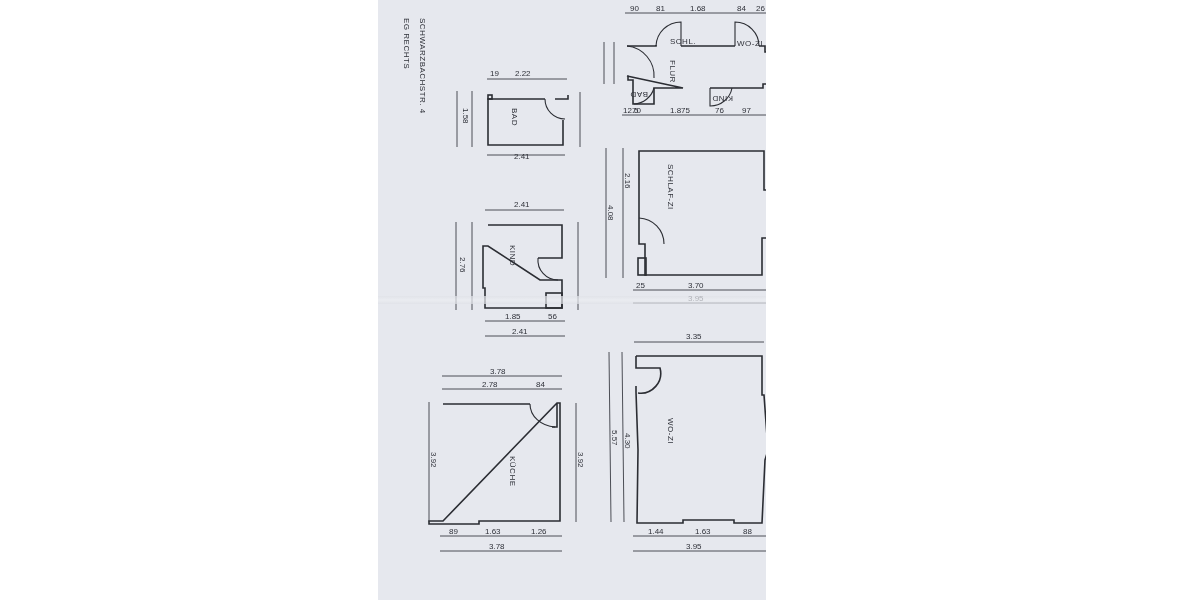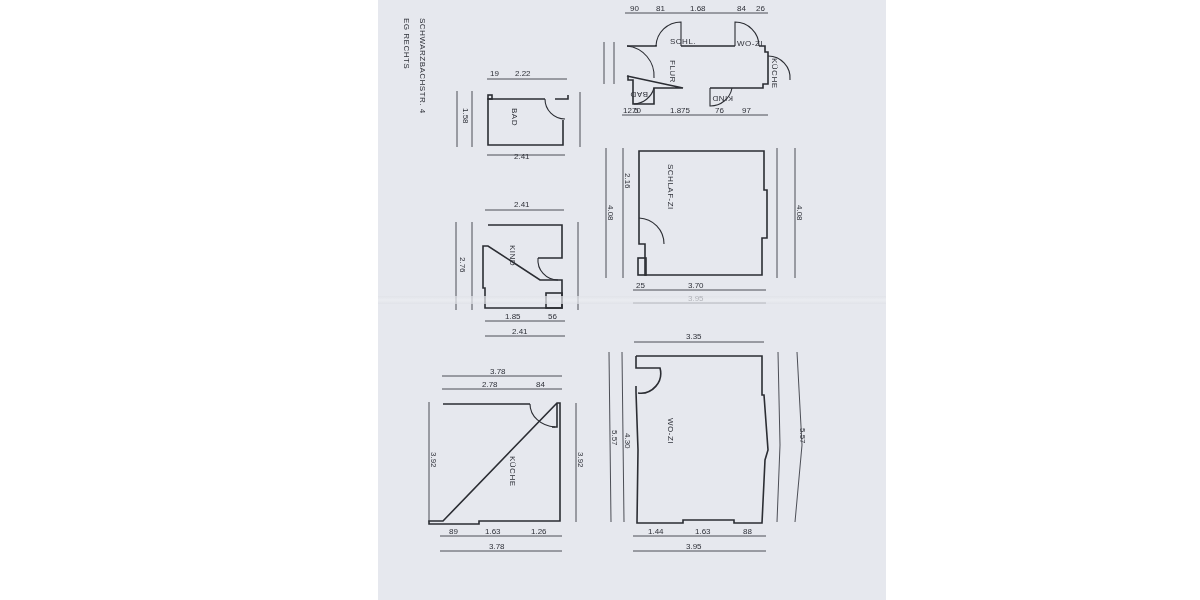--- a/index.html
+++ b/index.html
@@ -1,17 +1,17 @@
 <!DOCTYPE html>
 <html><head>
 <meta charset="utf-8">
 <style>
   html,body{margin:0;padding:0;background:#ffffff;}
   body{width:1200px;height:600px;position:relative;overflow:hidden;font-family:"Liberation Sans",sans-serif;}
-  .paper{position:absolute;left:378px;top:0;width:508px;height:600px;background:#e6e8ee;overflow:hidden;}
+  .paper{position:absolute;left:378px;top:0;width:388px;height:600px;background:#e6e8ee;overflow:hidden;}
   .paper:after{content:"";position:absolute;left:0;right:0;top:296px;height:8px;background:linear-gradient(#dfe1e7,#eceef2,#dfe1e7);opacity:.7;}
   svg{position:absolute;left:0;top:0;}
   .wall{stroke:#2b2d33;stroke-width:1.6;fill:none;}
   .dim{stroke:#3a3c44;stroke-width:0.9;fill:none;}
   .door{stroke:#2b2d33;stroke-width:1.1;fill:none;}
   text{font-family:"Liberation Sans",sans-serif;fill:#2e3038;font-size:8px;}
   .lbl{font-size:8px;letter-spacing:.5px;}
 </style>
 </head>
 <body>

